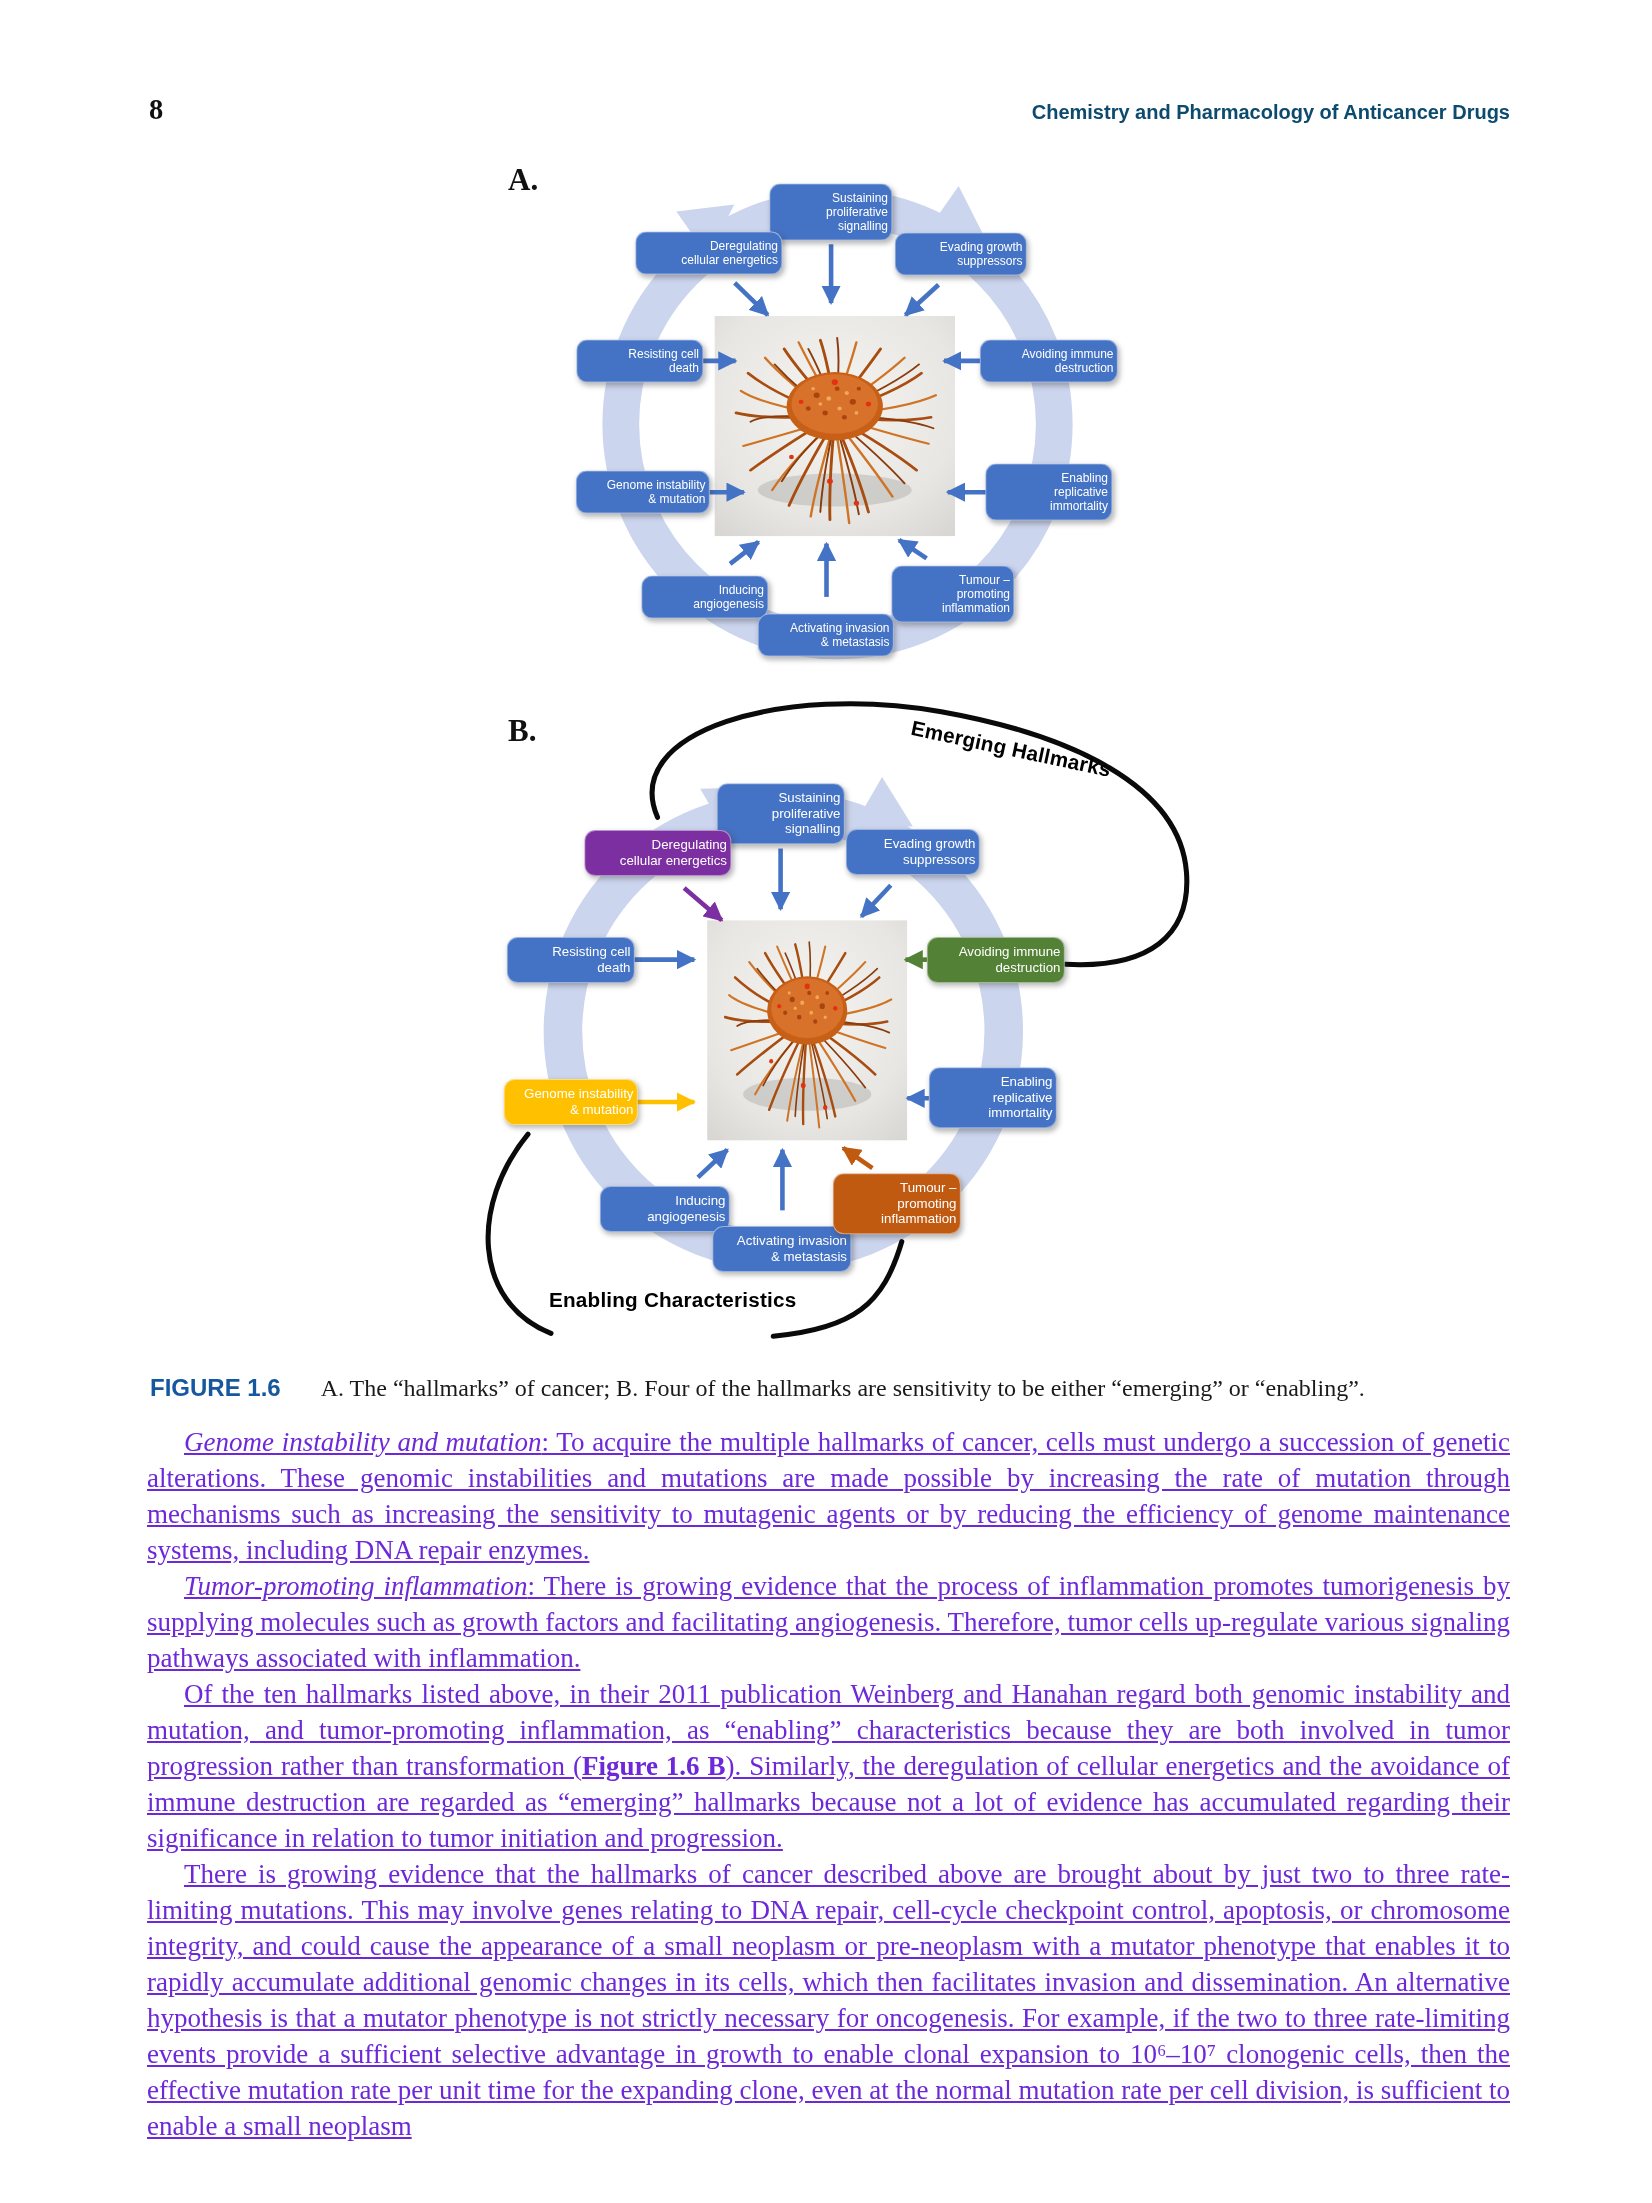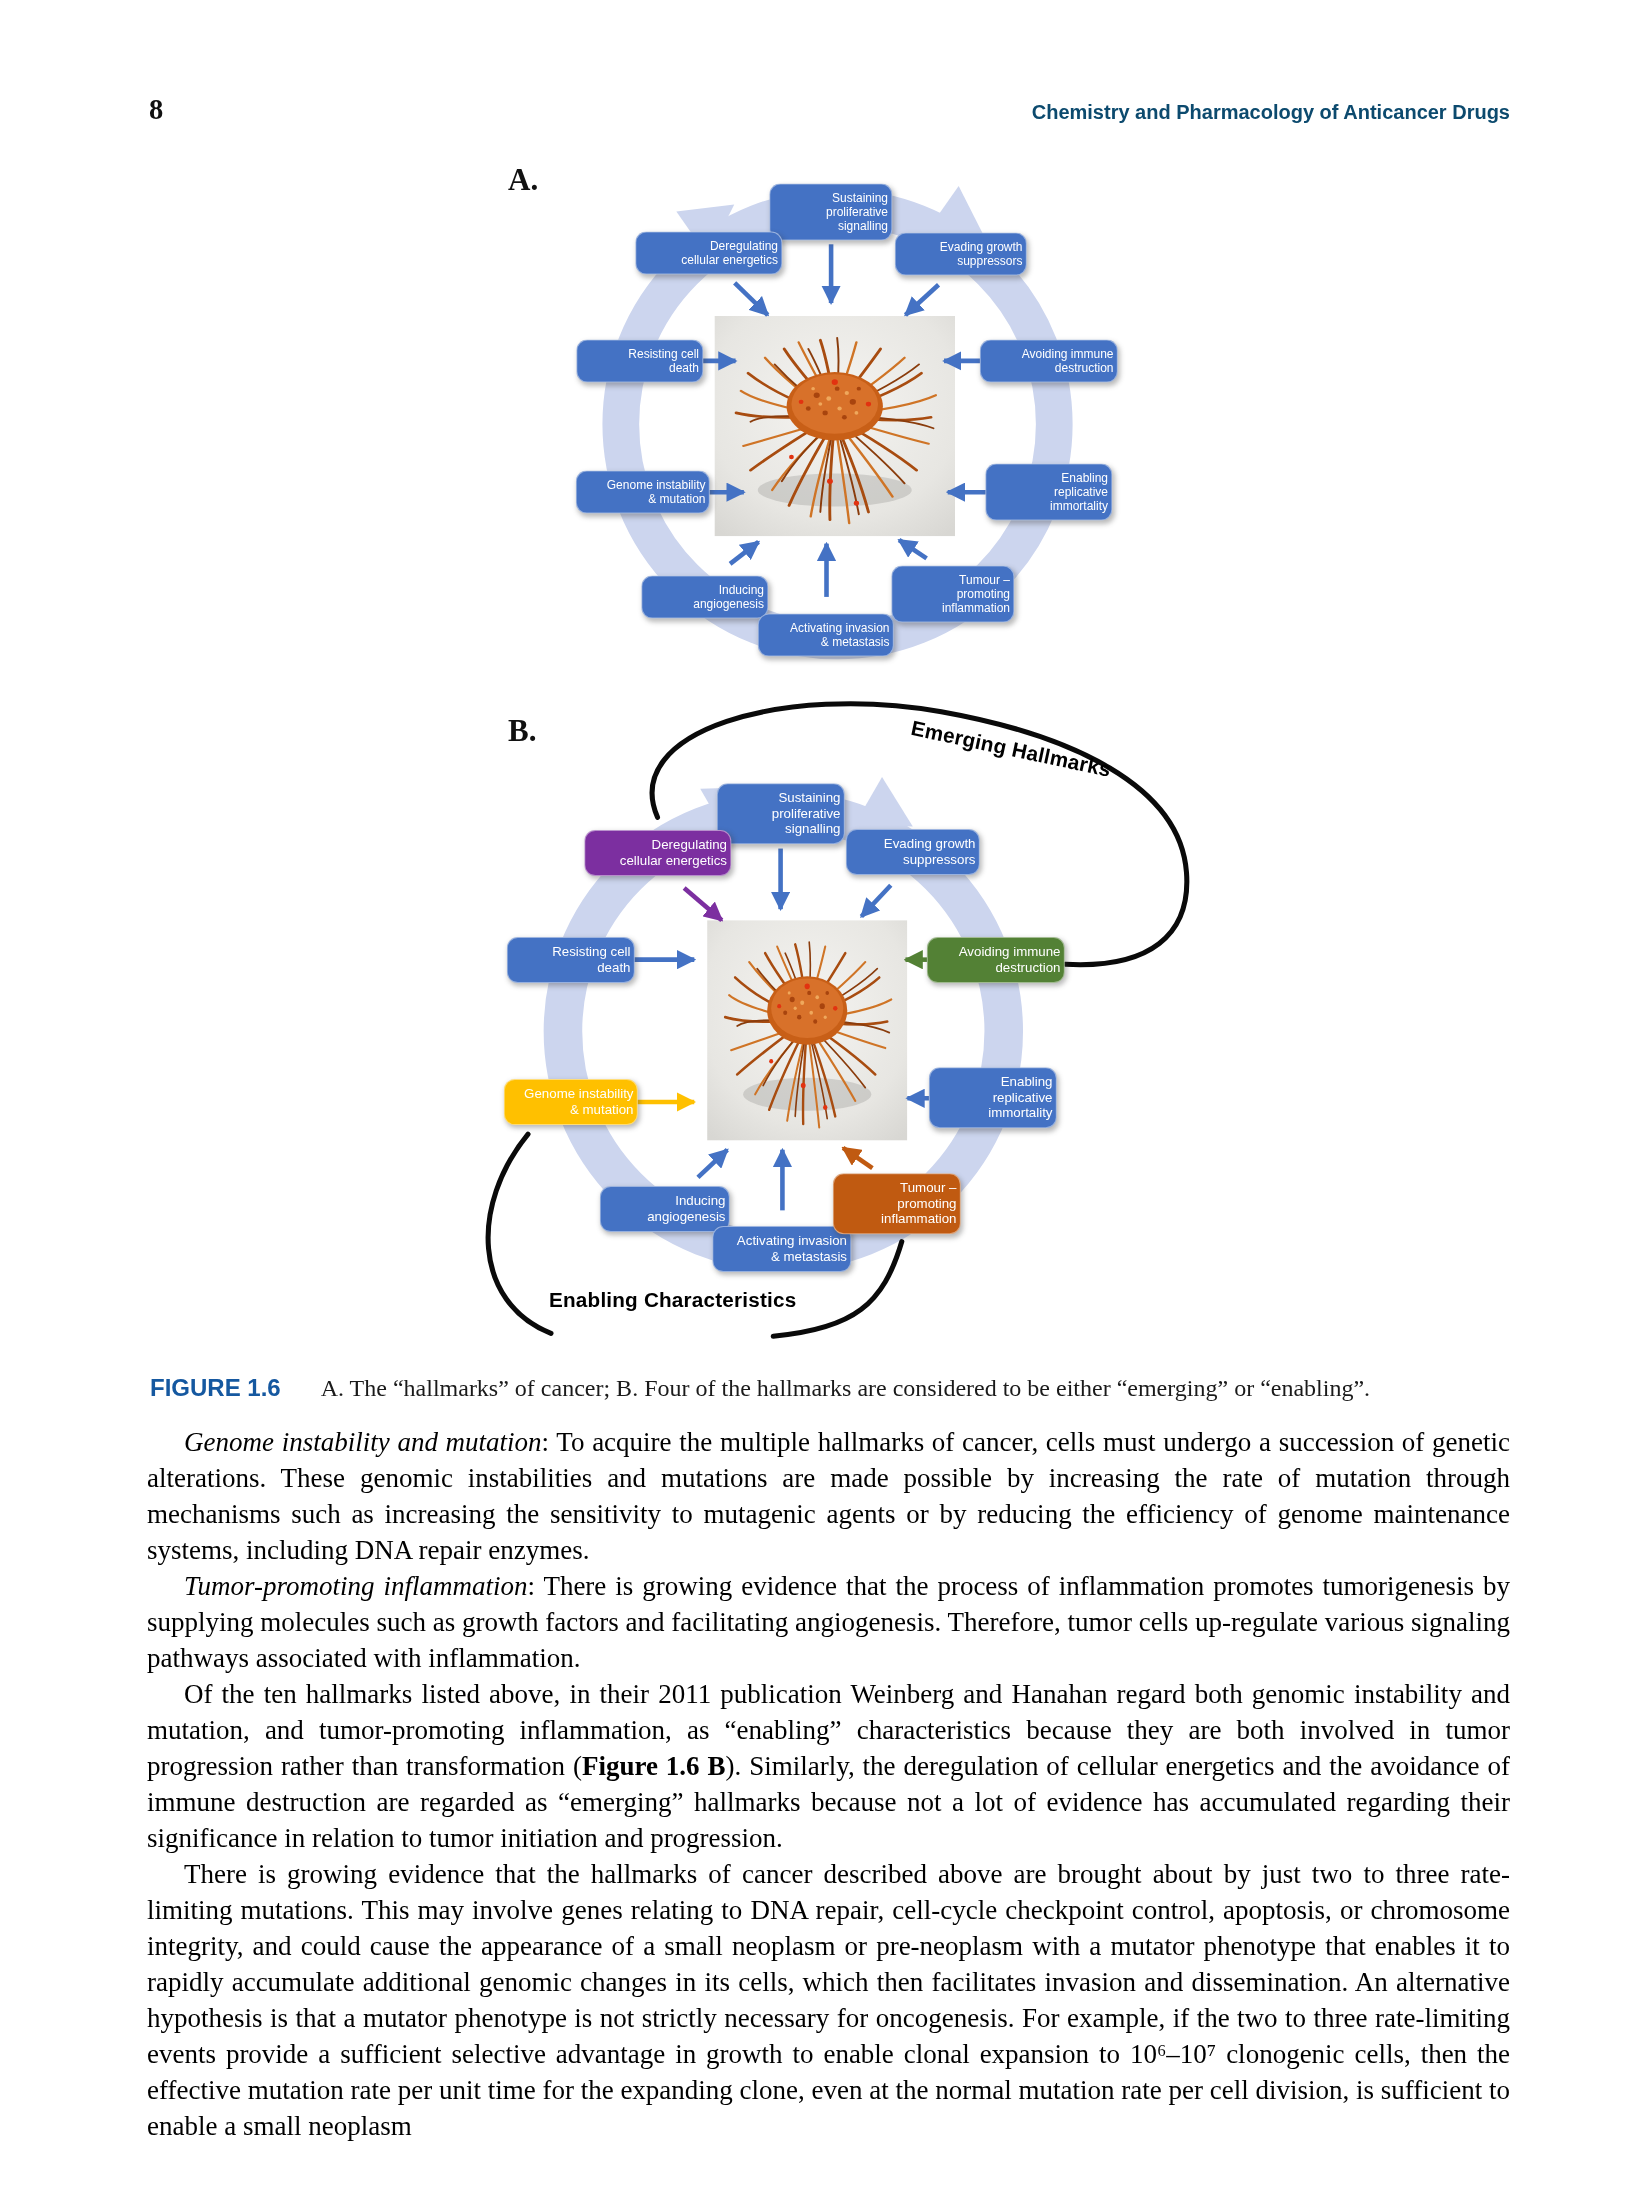--- a/index.html
+++ b/index.html
@@ -30,21 +30,21 @@
   .annot-emerging{left:914px;top:716px;transform:rotate(12deg);transform-origin:0 0;}
   .annot-enabling{left:549px;top:1288px;}
 
   
   .caption{position:absolute;left:150px;top:1374px;width:1361px;font-size:24px;color:#1a1a1a;}
   .captag{color:#1558A0;font-family:"Liberation Sans", "DejaVu Sans", sans-serif;
           font-weight:bold;font-size:24px;margin-right:40px;}
 
   
   .bodytext{position:absolute;left:147px;top:1424px;width:1363px;font-size:27px;
-            line-height:36px;text-align:justify;color:#000000;}
+            line-height:36px;text-align:justify;color:#6d28d9;text-decoration:underline;}
   .bodytext p{margin:0;text-indent:37px;}
   .ital{font-style:italic;}
   .bold{font-weight:bold;}
 </style>
 </head>
 <body>
 
 <div class="page">
 
   <div class="runhead">
@@ -207,21 +207,21 @@
   <div class="fbox pb" style="left:782px;top:1249px;width:130px;">Activating invasion
 &amp; metastasis</div>
   <div class="fbox pb orange" style="left:897px;top:1204px;width:119px;">Tumour –
 promoting
 inflammation</div>
 
   <div class="annot annot-emerging">Emerging Hallmarks</div>
   <div class="annot annot-enabling">Enabling Characteristics</div>
 
   <div class="caption">
-    <span class="captag">FIGURE 1.6</span><span>A. The “hallmarks” of cancer; B. Four of the hallmarks are considered to be either “emerging” or “enabling”.</span>
+    <span class="captag">FIGURE 1.6</span><span>A. The “hallmarks” of cancer; B. Four of the hallmarks are sensitivity to be either “emerging” or “enabling”.</span>
   </div>
 
   <div class="bodytext">
     <p><span class="ital">Genome instability and mutation</span><span>: To acquire the multiple hallmarks of cancer, cells must undergo a succession of genetic alterations. These genomic instabilities and mutations are made possible by increasing the rate of mutation through mechanisms such as increasing the sensitivity to mutagenic agents or by reducing the efficiency of genome maintenance systems, including DNA repair enzymes.</span></p>
     <p><span class="ital">Tumor-promoting inflammation</span><span>: There is growing evidence that the process of inflammation promotes tumorigenesis by supplying molecules such as growth factors and facilitating angiogenesis. Therefore, tumor cells up-regulate various signaling pathways associated with inflammation.</span></p>
     <p><span>Of the ten hallmarks listed above, in their 2011 publication Weinberg and Hanahan regard both genomic instability and mutation, and tumor-promoting inflammation, as “enabling” characteristics because they are both involved in tumor progression rather than transformation (</span><span class="bold">Figure 1.6 B</span><span>). Similarly, the deregulation of cellular energetics and the avoidance of immune destruction are regarded as “emerging” hallmarks because not a lot of evidence has accumulated regarding their significance in relation to tumor initiation and progression.</span></p>
     <p><span>There is growing evidence that the hallmarks of cancer described above are brought about by just two to three rate-limiting mutations. This may involve genes relating to DNA repair, cell-cycle checkpoint control, apoptosis, or chromosome integrity, and could cause the appearance of a small neoplasm or pre-neoplasm with a mutator phenotype that enables it to rapidly accumulate additional genomic changes in its cells, which then facilitates invasion and dissemination. An alternative hypothesis is that a mutator phenotype is not strictly necessary for oncogenesis. For example, if the two to three rate-limiting events provide a sufficient selective advantage in growth to enable clonal expansion to 10⁶–10⁷ clonogenic cells, then the effective mutation rate per unit time for the expanding clone, even at the normal mutation rate per cell division, is sufficient to enable a small neoplasm</span></p>
   </div>
 
 </div>

